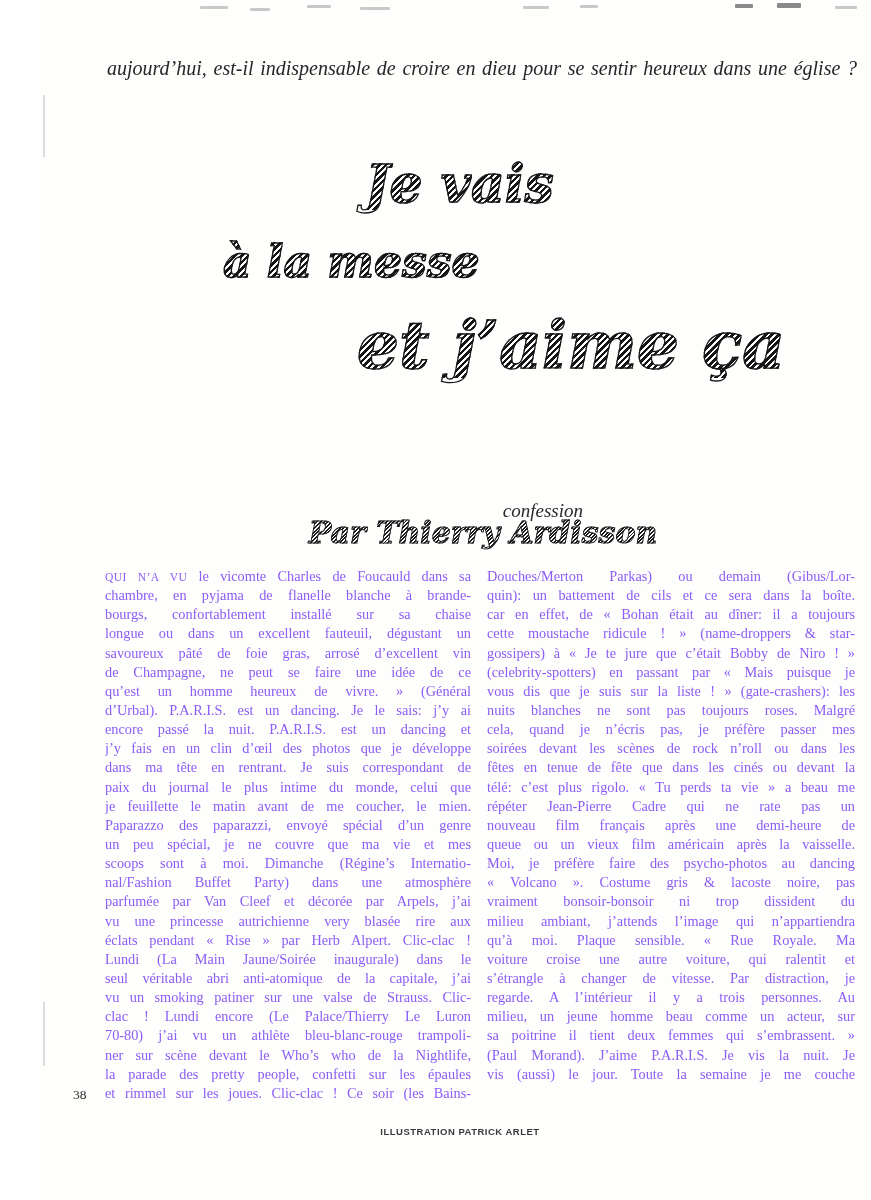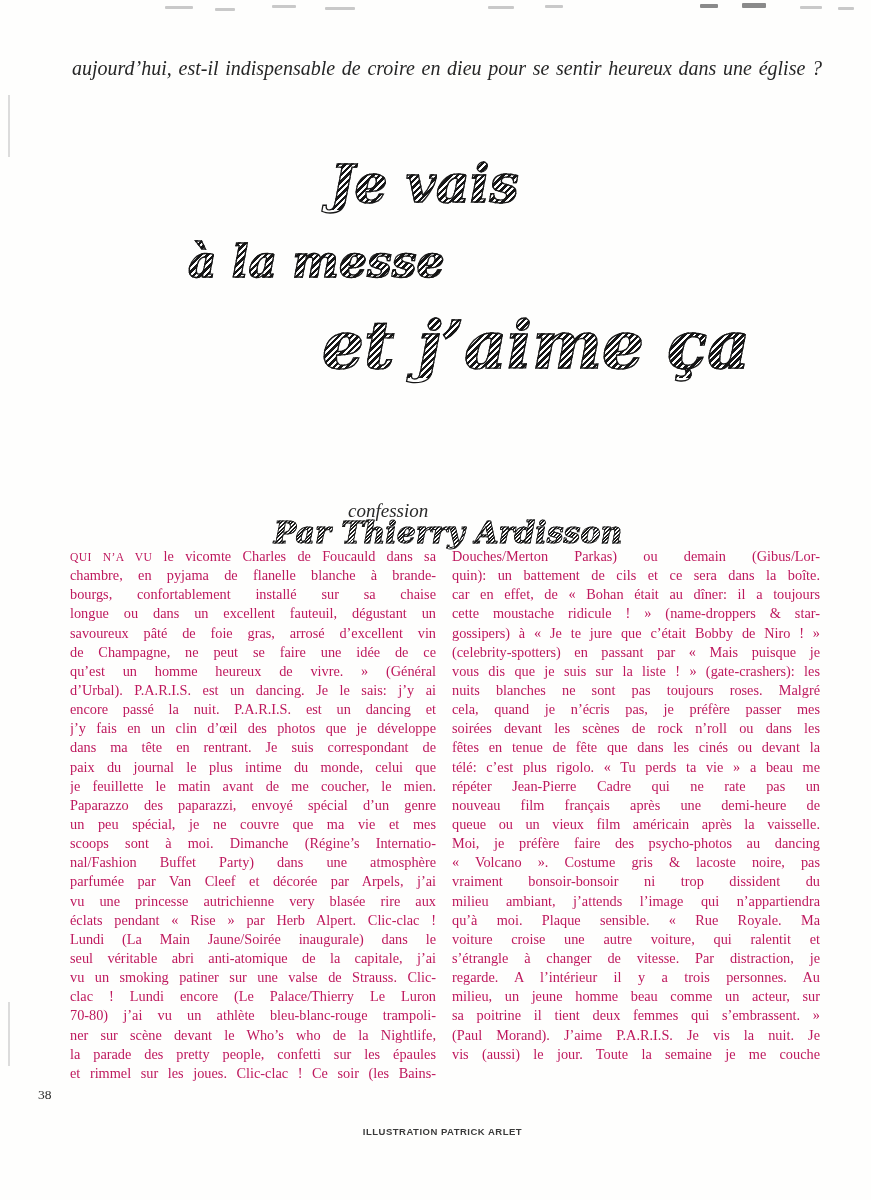--- a/index.html
+++ b/index.html
@@ -4,21 +4,21 @@
 <style>
   html,body{margin:0;padding:0;}
   body{
     width:871px;height:1200px;
     background:#ffffff;
     font-family:"Liberation Serif", serif;
     color:#1c1c1c;
     position:relative;
     overflow:hidden;
   }
-  .page{position:absolute;inset:0;background:#fefefd;}
+  .page{position:absolute;inset:0;background:#fefefd;margin-left:35px;}
 
   
   .artifact{position:absolute;background:#c9c9c9;border-radius:1px;}
   .artifact.dark{background:#8a8a8a;}
   .edge-line{position:absolute;width:2px;background:#dcdcdc;}
 
   
   .header-line{
     position:absolute;left:72px;top:55px;width:750px;
     font-style:italic;font-size:20px;line-height:26px;
@@ -36,37 +36,37 @@
     -webkit-background-clip:text;background-clip:text;
     color:transparent;-webkit-text-fill-color:transparent;
     -webkit-text-stroke:1.3px #161616;
   }
   .title-line1{left:330px;top:158px;font-size:52px;}
   .title-line2{left:188px;top:240px;font-size:44px;}
   .title-line3{left:322px;top:312px;font-size:66px;}
 
   .kicker{
     position:absolute;left:348px;top:500px;width:200px;
-    text-align:left;font-style:italic;font-size:19px;color:#2a2a2a;
+    text-align:right;font-style:italic;font-size:19px;color:#2a2a2a;
   }
   .byline{
     position:absolute;left:248px;top:518px;width:400px;
     text-align:center;font-size:30px;
     background:repeating-linear-gradient(135deg,#1a1a1a 0px,#1a1a1a 1.4px,#ffffff 1.4px,#ffffff 2.6px);
     -webkit-background-clip:text;background-clip:text;
     color:transparent;-webkit-text-fill-color:transparent;
     -webkit-text-stroke:0.9px #1a1a1a;
     font-family:"DejaVu Serif", serif;font-weight:bold;font-style:italic;
     white-space:nowrap;line-height:1;
   }
 
   
   .column{
-    position:absolute;top:548px;
-    font-size:14.3px;color:#be185d;
+    position:absolute;top:568px;
+    font-size:14.3px;color:#8b5cf6;
   }
   .column-left{left:70px;width:366px;}
   .column-right{left:452px;width:368px;}
   .bodyline{
     height:19.15px;overflow:hidden;
     text-align:justify;text-align-last:justify;
     white-space:normal;
   }
   .smallcaps{font-size:11.6px;letter-spacing:0.4px;}
 

